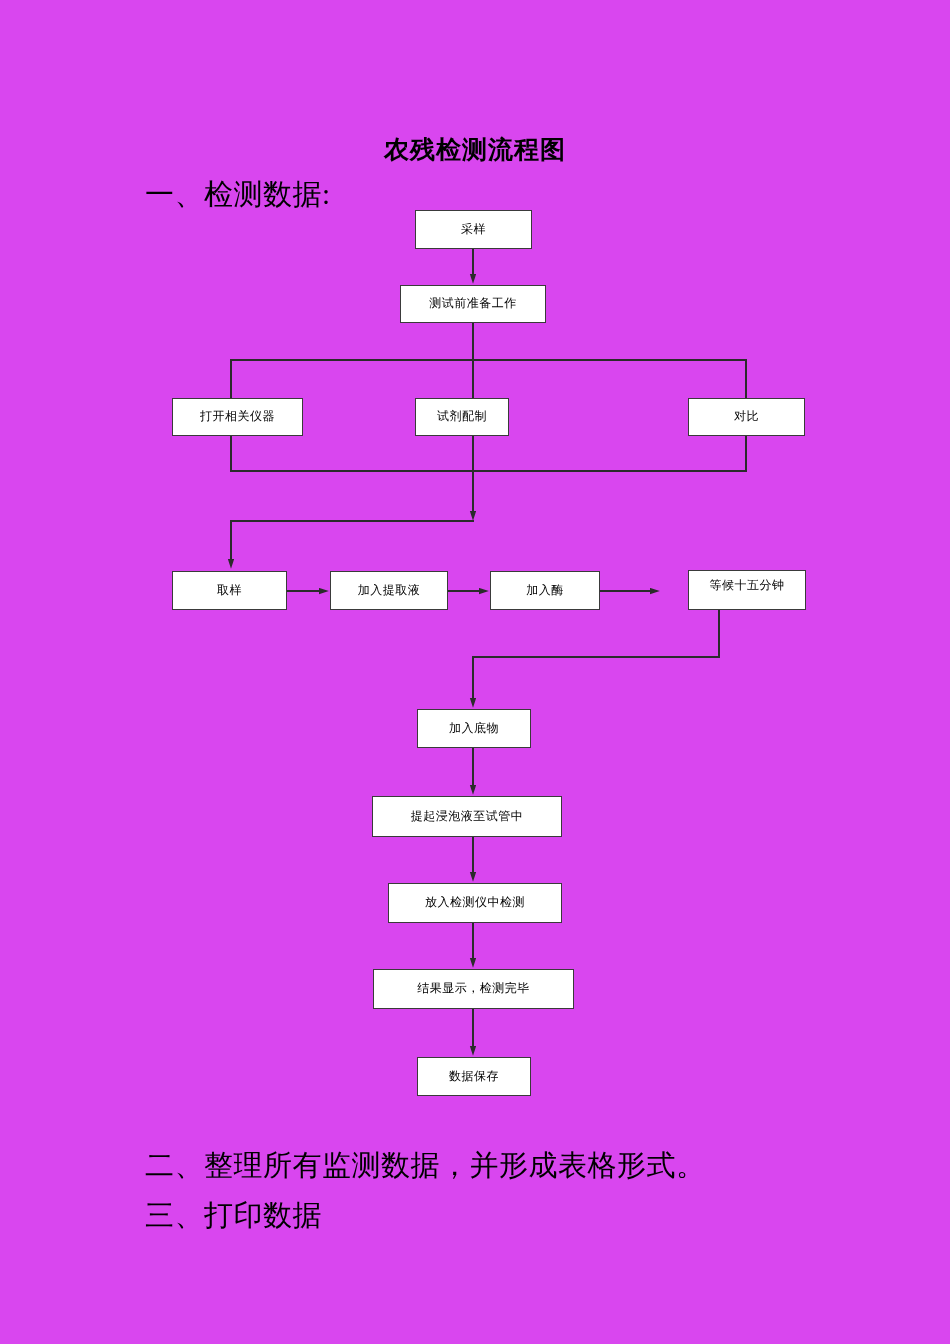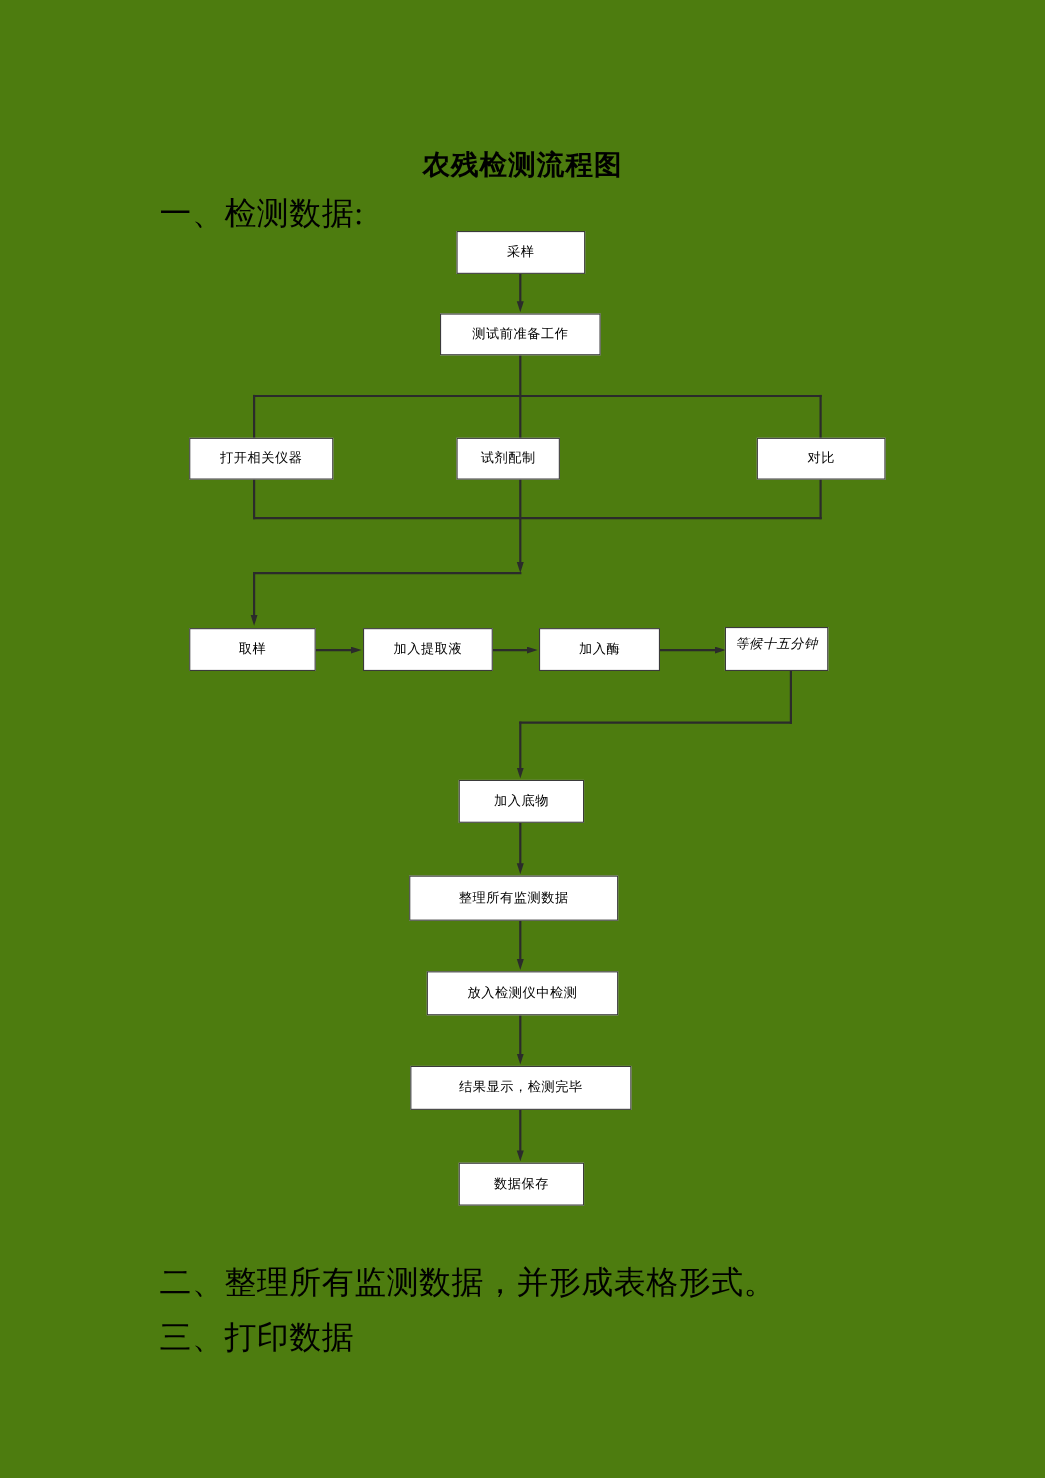--- a/index.html
+++ b/index.html
@@ -8,21 +8,21 @@
     background: #ffffff;
   }
   body {
     font-family: "Liberation Serif", "DejaVu Serif", serif;
     color: #000000;
   }
   #page {
     position: relative;
     width: 950px;
     height: 1344px;
-    background: #4d7c0f;
+    background: #d946ef;
     overflow: hidden;
   }
   .doc-title {
     position: absolute;
     left: 0;
     top: 133px;
     width: 950px;
     text-align: center;
     font-size: 25px;
     font-weight: bold;
@@ -149,30 +149,30 @@
     </div>
 
     <div class="node" style="left:330px; top:571px; width:118px; height:39px; line-height:36px;">
       <span class="nlabel">加入提取液</span>
     </div>
 
     <div class="node" style="left:490px; top:571px; width:110px; height:39px; line-height:36px;">
       <span class="nlabel">加入酶</span>
     </div>
 
-    <div class="node overflow" style="left:659px; top:570px; width:94px; height:40px; line-height:21px; padding-top:4px;font-style:italic;">
+    <div class="node overflow" style="left:688px; top:570px; width:118px; height:40px; line-height:21px; padding-top:4px;">
       <span class="nlabel">等候十五分钟</span>
     </div>
 
     <div class="node" style="left:417px; top:709px; width:114px; height:39px; line-height:36px;">
       <span class="nlabel">加入底物</span>
     </div>
 
     <div class="node" style="left:372px; top:796px; width:190px; height:41px; line-height:38px;">
-      <span class="nlabel">整理所有监测数据</span>
+      <span class="nlabel">提起浸泡液至试管中</span>
     </div>
 
     <div class="node" style="left:388px; top:883px; width:174px; height:40px; line-height:37px;">
       <span class="nlabel">放入检测仪中检测</span>
     </div>
 
     <div class="node" style="left:373px; top:969px; width:201px; height:40px; line-height:37px;">
       <span class="nlabel">结果显示，检测完毕</span>
     </div>
 

